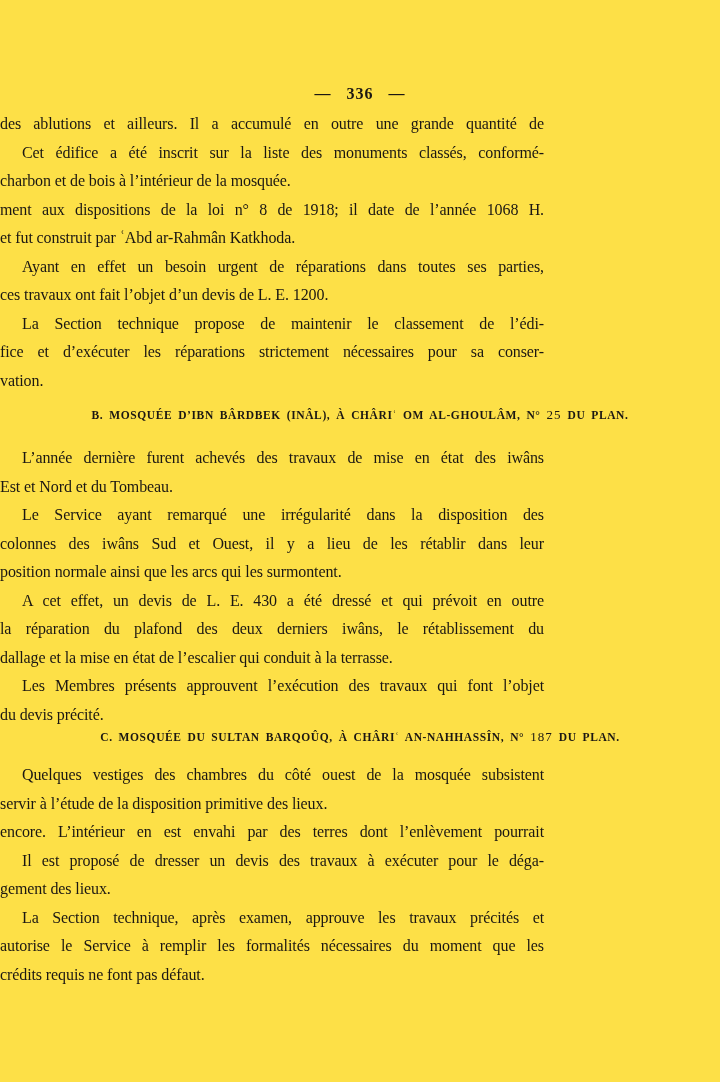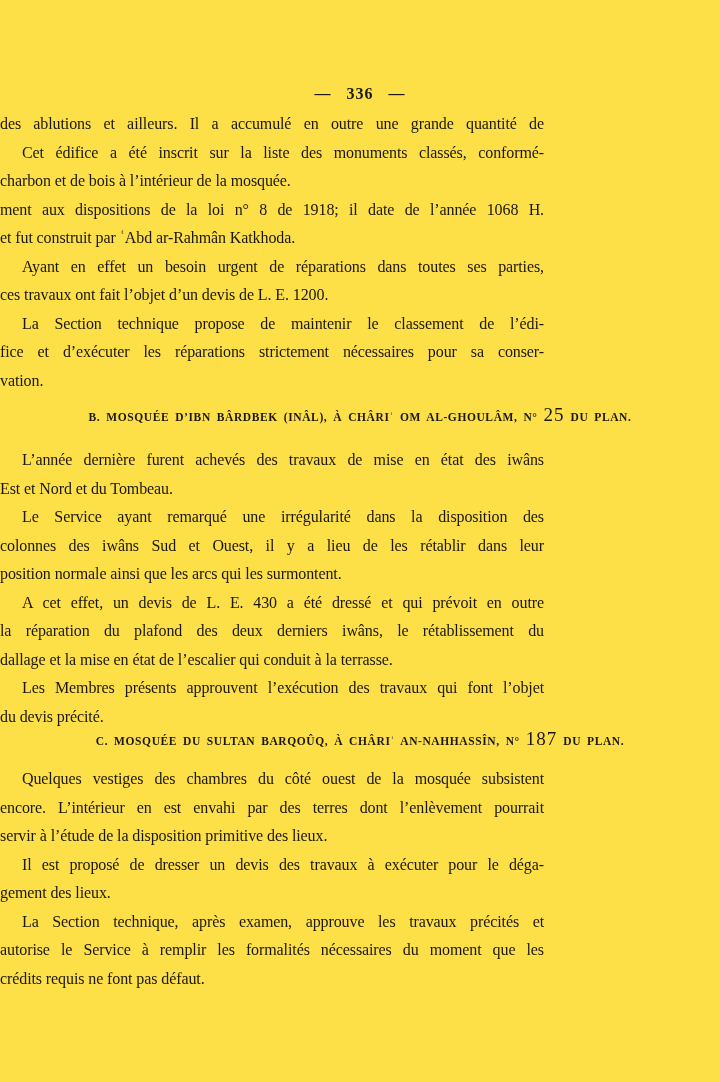--- a/index.html
+++ b/index.html
@@ -52,21 +52,21 @@
     width: 544px;
     text-align: center;
     font-size: 11.5px;
     font-weight: bold;
     line-height: 16px;
     letter-spacing: 0.6px;
     word-spacing: 2.5px;
     white-space: nowrap;
   }
   .sec-heading .hnum {
-    font-size: 19px;
+    font-size: 13px;
     font-weight: normal;
     letter-spacing: 1px;
   }
   .heading-b { margin-top: 12px; }
   .heading-c { }
 </style>
 </head>
 <body>
 
 <div class="page">
@@ -102,22 +102,22 @@
     <span class="ln j ind">Les Membres présents approuvent l’exécution des travaux qui font l’objet</span>
     <span class="ln">du devis précité.</span>
   </div>
 
   <div class="sec-heading heading-c">
     <span>C. MOSQUÉE DU SULTAN BARQOÛQ, À CHÂRIʿ AN-NAHHASSÎN, N° </span><span class="hnum">187</span><span> DU PLAN.</span>
   </div>
 
   <div class="text-block para-block block-c">
     <span class="ln j ind">Quelques vestiges des chambres du côté ouest de la mosquée subsistent</span>
+    <span class="ln">servir à l’étude de la disposition primitive des lieux.</span>
     <span class="ln j">encore. L’intérieur en est envahi par des terres dont l’enlèvement pourrait</span>
-    <span class="ln">servir à l’étude de la disposition primitive des lieux.</span>
     <span class="ln j ind">Il est proposé de dresser un devis des travaux à exécuter pour le déga-</span>
     <span class="ln">gement des lieux.</span>
     <span class="ln j ind">La Section technique, après examen, approuve les travaux précités et</span>
     <span class="ln j">autorise le Service à remplir les formalités nécessaires du moment que les</span>
     <span class="ln">crédits requis ne font pas défaut.</span>
   </div>
 
 </div>
 
 </body></html>

